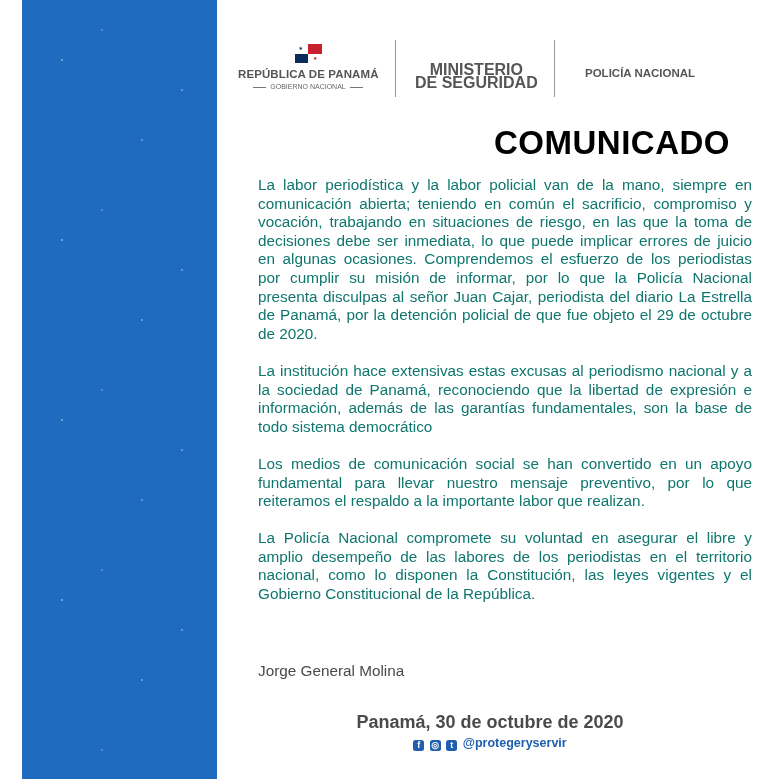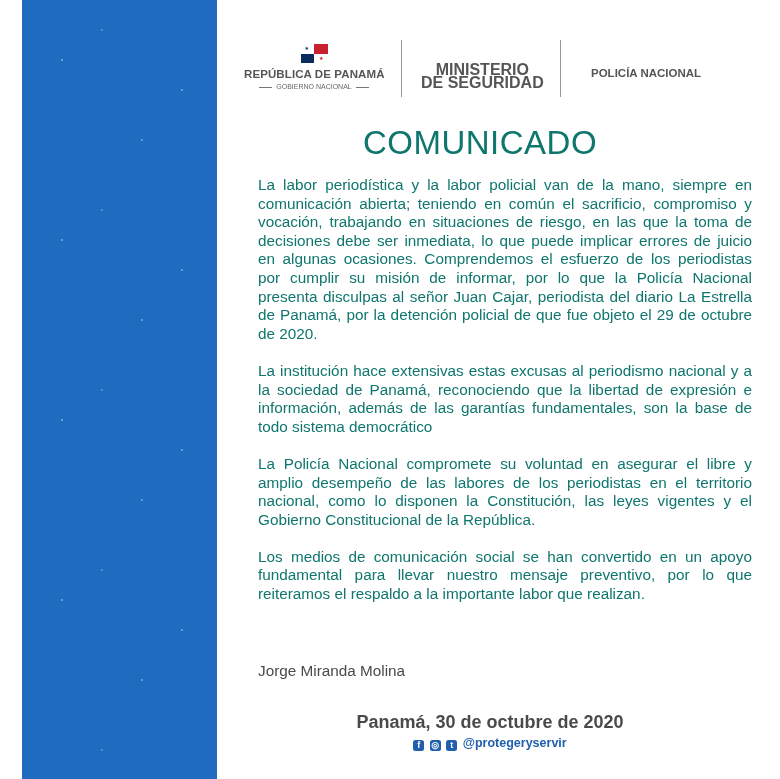--- a/index.html
+++ b/index.html
@@ -12,42 +12,42 @@
     .blue-panel {
       position: absolute; left: 22px; top: 0; width: 195px; height: 779px;
       background: #1f6bbf;
       background-image:
         radial-gradient(circle at 40px 60px, rgba(255,255,255,0.35) 0 1px, transparent 1.5px),
         radial-gradient(circle at 120px 140px, rgba(255,255,255,0.3) 0 1px, transparent 1.5px),
         radial-gradient(circle at 80px 30px, rgba(255,255,255,0.25) 0 1px, transparent 1.5px),
         radial-gradient(circle at 160px 90px, rgba(255,255,255,0.3) 0 1px, transparent 1.5px);
       background-size: 195px 180px;
     }
-    .header { position: absolute; left: 230px; top: 30px; width: 550px; height: 80px; }
+    .header { position: absolute; left: 224px; top: 30px; width: 550px; height: 80px; }
     .gov-block { position: absolute; left: 14px; top: 14px; width: 140px; text-align: center; }
     .flag { position: relative; width: 27px; height: 19px; margin: 0 auto 5px auto; }
     .flag .q { position: absolute; width: 13.5px; height: 9.5px; }
     .flag .q1 { left: 0; top: 0; background: #ffffff; }
     .flag .q2 { right: 0; top: 0; background: #c8202f; }
     .flag .q3 { left: 0; bottom: 0; background: #0b2b5c; }
     .flag .q4 { right: 0; bottom: 0; background: #ffffff; }
     .flag .star { position: absolute; font-size: 5px; line-height: 5px; }
     .flag .star-blue { left: 4px; top: 2px; color: #0b2b5c; }
     .flag .star-red { right: 4px; bottom: 2px; color: #c8202f; }
     .gov-title { font-size: 11.5px; font-weight: bold; color: #555555; letter-spacing: 0.1px; white-space: nowrap; }
     .gov-sub { font-size: 7px; color: #666666; margin-top: 3px; white-space: nowrap; }
     .gov-sub .dash { display: inline-block; width: 13px; height: 1px; background: #777; vertical-align: middle; margin: 0 4px; }
     .divider { position: absolute; top: 10px; width: 1px; height: 57px; background: #9a9a9a; }
     .divider-1 { left: 171px; }
     .divider-2 { left: 330px; }
     .ministry { position: absolute; left: 191px; top: 33px; font-size: 16px; font-weight: bold; color: #555555; line-height: 13px; text-align: center; }
     .police { position: absolute; left: 352px; top: 37px; font-size: 11.5px; font-weight: bold; color: #555555; white-space: nowrap; padding-left: 9px; }
     .title {
-      position: absolute; left: 230px; top: 124px; width: 500px; text-align: center;
-      font-size: 33px; font-weight: normal; color: #0f766e; letter-spacing: 0.5px;
+      position: absolute; left: 230px; top: 124px; width: 500px; text-align: right;
+      font-size: 33px; font-weight: bold; color: #000000; letter-spacing: 0.5px;
     }
     .body-text {
       position: absolute; left: 258px; top: 176px; width: 494px;
       font-size: 15.3px; line-height: 18.6px; color: #0f766e;
     }
     .body-text p { margin: 0 0 18.6px 0; text-align: justify; }
     .signature { position: absolute; left: 258px; top: 662px; font-size: 15.3px; line-height: 18.6px; color: #4a4a4a; }
     .date {
       position: absolute; left: 230px; top: 712px; width: 520px; text-align: center;
       font-size: 18px; font-weight: bold; color: #4a4a4a;
@@ -89,26 +89,26 @@
   </div>
   <div class="divider divider-2"></div>
   <div class="police">POLICÍA NACIONAL</div>
 </div>
 
 <div class="title">COMUNICADO</div>
 
 <div class="body-text">
   <p>La labor periodística y la labor policial van de la mano, siempre en comunicación abierta; teniendo en común el sacrificio, compromiso y vocación, trabajando en situaciones de riesgo, en las que la toma de decisiones debe ser inmediata, lo que puede implicar errores de juicio en algunas ocasiones.  Comprendemos el esfuerzo de los periodistas  por cumplir su misión de informar, por lo que  la Policía Nacional presenta disculpas al señor Juan Cajar, periodista del diario La Estrella de Panamá, por la detención policial de que fue objeto el 29 de octubre de 2020.</p>
   <p>La institución hace extensivas estas excusas al periodismo nacional y a la sociedad de Panamá, reconociendo que la libertad de expresión e información, además de las garantías fundamentales, son la base de todo sistema democrático</p>
+  <p>Los medios de comunicación social se han convertido en un apoyo fundamental para llevar nuestro mensaje preventivo, por lo que reiteramos el respaldo a la importante labor que realizan.</p>
   <p>La Policía Nacional compromete su voluntad en asegurar el libre y amplio desempeño de las labores de los periodistas en el territorio nacional, como lo disponen la Constitución, las leyes vigentes y el Gobierno Constitucional de la República.</p>
-  <p>Los medios de comunicación social se han convertido en un apoyo fundamental para llevar nuestro mensaje preventivo, por lo que reiteramos el respaldo a la importante labor que realizan.</p>
 </div>
 
 <div class="signature">
-  <div>Jorge Miranda Molina</div>
+  <div>Jorge General Molina</div>
 </div>
 
 <div class="date">Panamá, 30 de octubre de 2020</div>
 
 <div class="social">
   <span class="ico">f</span>
   <span class="ico">◎</span>
   <span class="ico">t</span>
   <span>@protegeryservir</span>
 </div>

